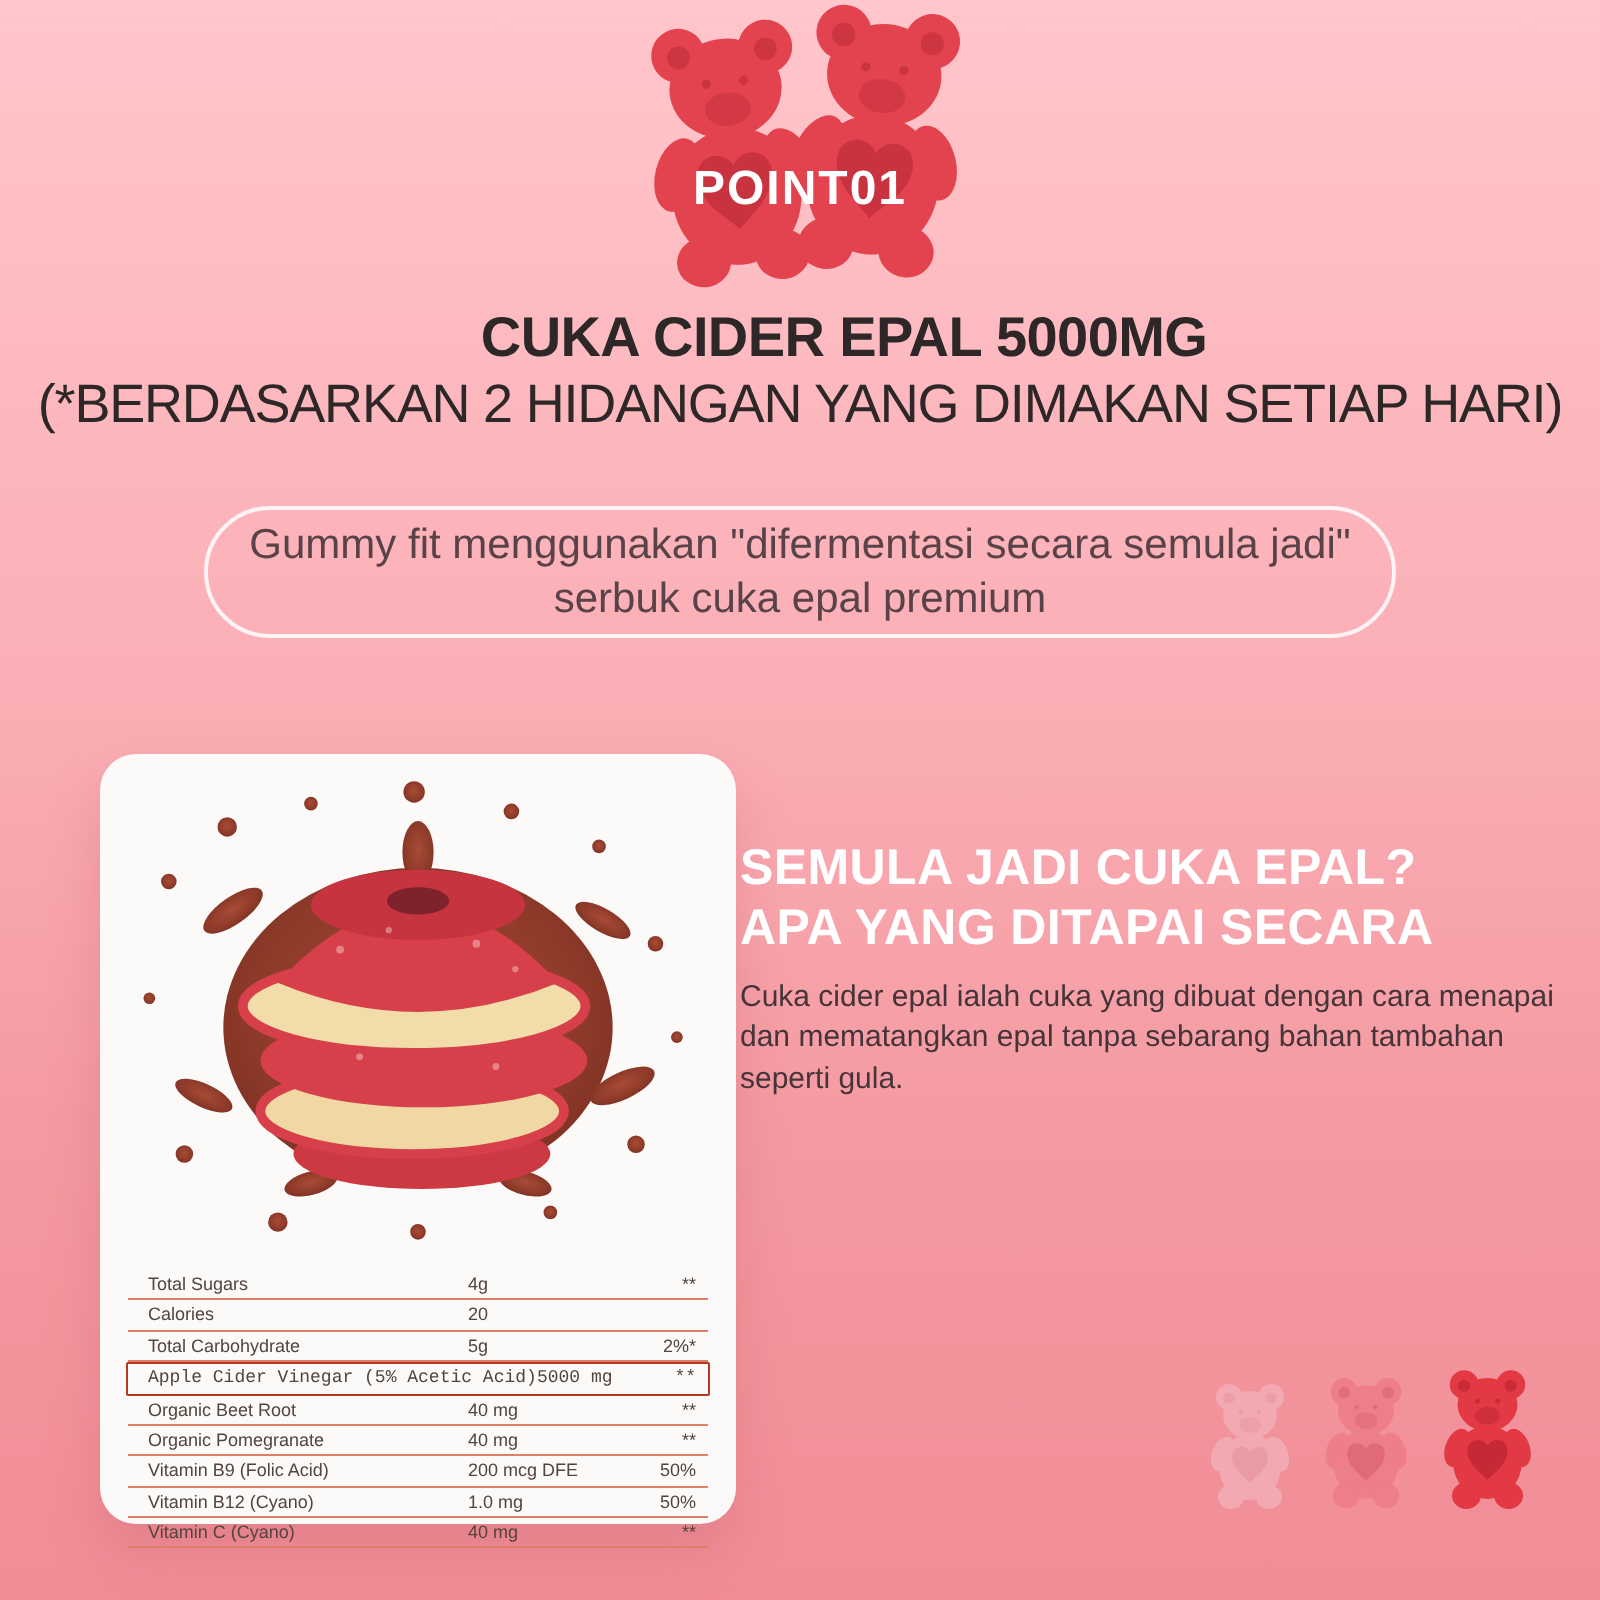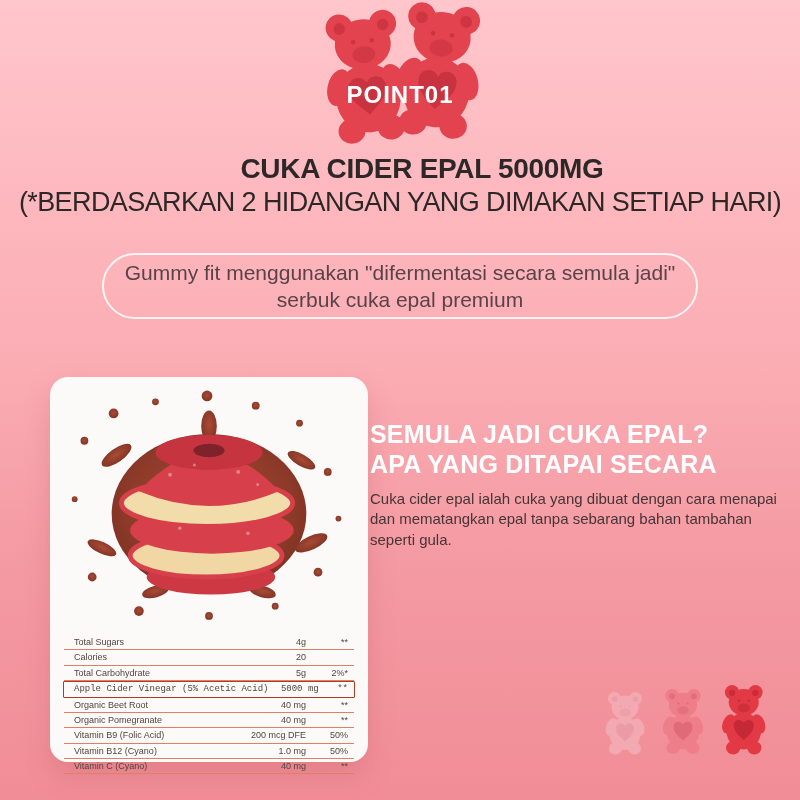--- a/index.html
+++ b/index.html
@@ -39,21 +39,21 @@
   }
   .apple-art{position:absolute;left:13px;top:4px;width:292px;height:246px;}
 
   .table-wrap{position:absolute;left:14px;right:14px;top:258px;}
   .trow{
     display:flex;align-items:center;height:14.3px;
     border-bottom:1px solid #de8069;
     font-size:9px;color:#53443d;
   }
   .trow .tl{flex:1;text-align:left;padding-left:10px;white-space:nowrap;}
-  .trow .ta{width:72px;text-align:right;white-space:nowrap;}
+  .trow .ta{width:72px;text-align:left;white-space:nowrap;}
   .trow .tdv{width:42px;text-align:right;padding-right:6px;white-space:nowrap;}
   .trow.hl{
     border:1.6px solid #b5391f;border-radius:1px;
     margin:0 -1px;height:14.8px;font-family:Liberation Mono, monospace;
   }
 
   
   .info-heading{
     left:370px;top:420px;width:400px;
     color:#ffffff;font-size:25px;font-weight:bold;line-height:1.18;letter-spacing:0.2px;

